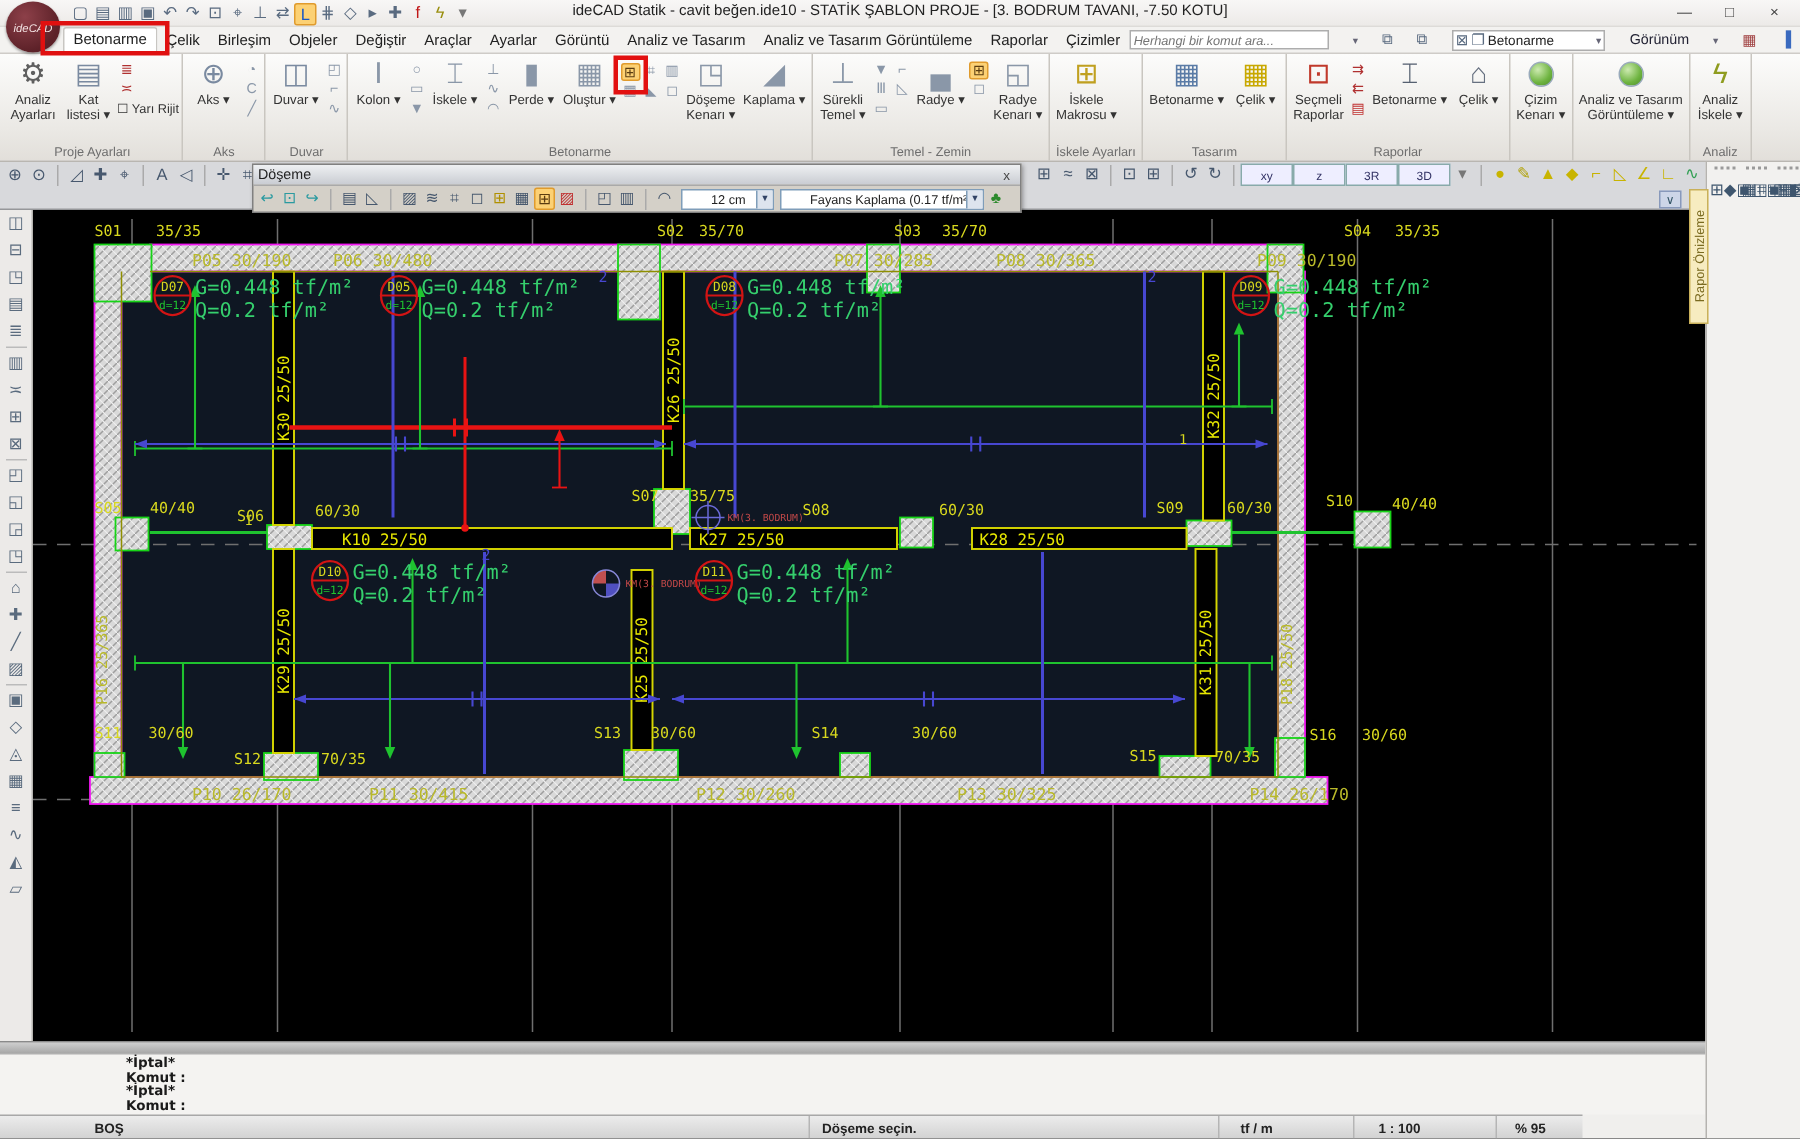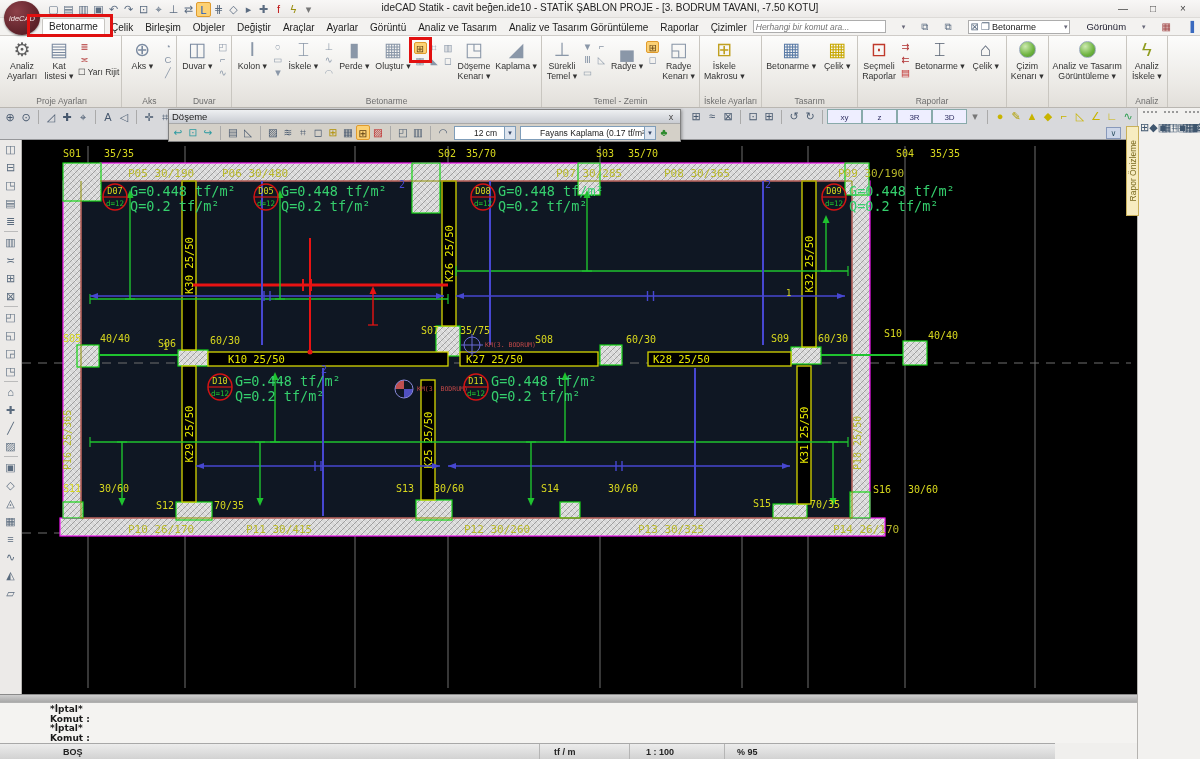--- a/index.html
+++ b/index.html
@@ -77,21 +77,21 @@
   #rightpanel{position:absolute;left:1137px;top:108px;width:63px;height:651px;background:#f2f1ef;border-left:1px solid #b5b3b0;z-index:5;}
   .rpcol{position:absolute;top:0;width:20px;}
   .rpcol .handle{height:5px;border-top:2px dotted #9a9a9a;margin:3px 3px 1px;}
   .rpcol .ti{width:19px;height:18px;font-size:11px;line-height:18px;color:#3f566e;}
   #rptab{position:absolute;left:-12px;top:18px;width:13px;height:90px;background:#f7ecc0;border:1px solid #c9b05a;z-index:6;
          display:flex;align-items:center;justify-content:center;}
   #rptab span{writing-mode:vertical-rl;transform:rotate(180deg);font-size:8.5px;color:#7a6a20;white-space:nowrap;}
 
   
   #strip{position:absolute;left:0;top:694px;width:1137px;height:8px;background:linear-gradient(#cfcfcf,#a8a8a8);border-top:1px solid #8a8a8a;}
-  #command{position:absolute;left:0;top:702px;width:1137px;height:41px;background:#f4f3f1;border-top:1px solid #b0b0b0;padding:2px 0 0 50px;}
+  #command{position:absolute;left:0;top:702px;width:1137px;height:41px;background:#f4f3f1;border-top:1px solid #b0b0b0;padding:2px 0 0 84px;}
   #command div{font-size:9px;font-weight:bold;color:#1a1a1a;line-height:9.6px;font-family:"DejaVu Sans",sans-serif;}
   #statusbar{position:absolute;left:0;top:743px;width:1055px;height:16px;background:linear-gradient(#ececec,#d2d2d2);border-top:1px solid #a8a8a8;display:flex;font-size:9px;font-weight:bold;color:#222;}
   .scell{border-right:1px solid #b5b5b5;display:flex;align-items:center;}
 </style>
 </head>
 <body>
 
 <div id="win">
 
   <div id="titlebar">
@@ -775,18 +775,19 @@
 
   <div id="strip"></div>
   <div id="command">
       <div>*İptal*</div>
       <div>Komut :</div>
       <div>*İptal*</div>
       <div>Komut :</div>
     </div>
   <div id="statusbar">
     <div class="scell" style="width:540px;padding-left:63px;">BOŞ</div>
+    <div class="scell" style="flex:1;padding-left:8px;">Döşeme seçin.</div>
     <div class="scell" style="width:90px;padding-left:14px;">tf / m</div>
     <div class="scell" style="width:95px;padding-left:16px;">1 : 100</div>
     <div class="scell" style="width:57px;padding-left:12px;border-right:none;">% 95</div>
   </div>
 
 </div>
 
 </body></html>

